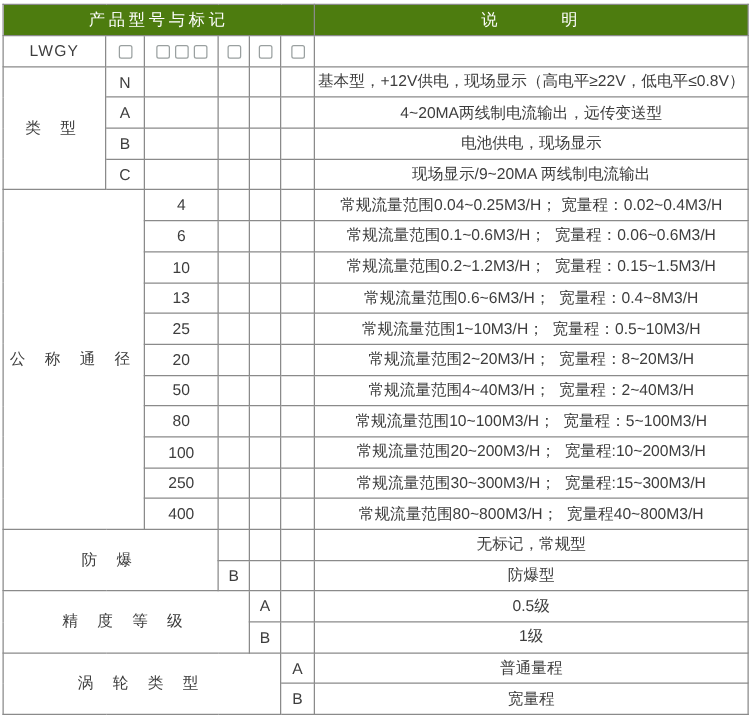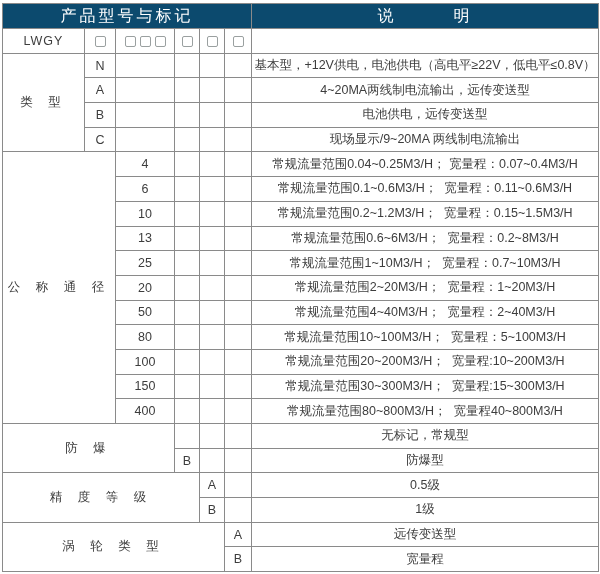--- a/index.html
+++ b/index.html
@@ -16,23 +16,23 @@
     text-align:center;
     vertical-align:middle;
     font-size:12.5px;
     color:#3d3d3d;
     padding:0 2px;
     overflow:hidden;
   }
   tr.body-row{height:24.7px;}
   tr.head-row{height:25px;}
   tr.head-row td{
-    background:#0c4a6e;
+    background:#4d7c0f;
     color:#ffffff;
-    font-size:16px;
+    font-size:13px;
     letter-spacing:3px;
     border-color:#8a8a8a;
     margin-left:37px;
   }
   td.model{font-size:13.5px;letter-spacing:1px;}
   td.label{font-size:13px;letter-spacing:6px;}
   td.code{font-size:13px;}
   td.desc{white-space:pre;}
   .box{
     display:inline-block;
@@ -74,89 +74,89 @@
     <td></td>
   </tr>
 
   <tr class="body-row">
     <td class="label" rowspan="4">类 型</td>
     <td class="code">N</td>
     <td></td>
         <td></td>
         <td></td>
         <td></td>
-    <td class="desc">基本型，+12V供电，电池供电（高电平≥22V，低电平≤0.8V）</td>
+    <td class="desc">基本型，+12V供电，现场显示（高电平≥22V，低电平≤0.8V）</td>
   </tr>
   <tr class="body-row">
     <td class="code">A</td>
     <td></td>
         <td></td>
         <td></td>
         <td></td>
     <td class="desc">4~20MA两线制电流输出，远传变送型</td>
   </tr>
   <tr class="body-row">
     <td class="code">B</td>
     <td></td>
         <td></td>
         <td></td>
         <td></td>
-    <td class="desc">电池供电，远传变送型</td>
+    <td class="desc">电池供电，现场显示</td>
   </tr>
   <tr class="body-row">
     <td class="code">C</td>
     <td></td>
         <td></td>
         <td></td>
         <td></td>
     <td class="desc">现场显示/9~20MA 两线制电流输出</td>
   </tr>
 
   <tr class="body-row">
     <td class="label" colspan="2" rowspan="11">公 称 通 径</td>
     <td class="code">4</td>
     <td></td>
         <td></td>
         <td></td>
-    <td class="desc">常规流量范围0.04~0.25M3/H； 宽量程：0.07~0.4M3/H</td>
+    <td class="desc">常规流量范围0.04~0.25M3/H； 宽量程：0.02~0.4M3/H</td>
   </tr>
   <tr class="body-row">
     <td class="code">6</td>
     <td></td>
         <td></td>
         <td></td>
-    <td class="desc">常规流量范围0.1~0.6M3/H；  宽量程：0.11~0.6M3/H</td>
+    <td class="desc">常规流量范围0.1~0.6M3/H；  宽量程：0.06~0.6M3/H</td>
   </tr>
   <tr class="body-row">
     <td class="code">10</td>
     <td></td>
         <td></td>
         <td></td>
     <td class="desc">常规流量范围0.2~1.2M3/H；  宽量程：0.15~1.5M3/H</td>
   </tr>
   <tr class="body-row">
     <td class="code">13</td>
     <td></td>
         <td></td>
         <td></td>
-    <td class="desc">常规流量范围0.6~6M3/H；  宽量程：0.2~8M3/H</td>
+    <td class="desc">常规流量范围0.6~6M3/H；  宽量程：0.4~8M3/H</td>
   </tr>
   <tr class="body-row">
     <td class="code">25</td>
     <td></td>
         <td></td>
         <td></td>
-    <td class="desc">常规流量范围1~10M3/H；  宽量程：0.7~10M3/H</td>
+    <td class="desc">常规流量范围1~10M3/H；  宽量程：0.5~10M3/H</td>
   </tr>
   <tr class="body-row">
     <td class="code">20</td>
     <td></td>
         <td></td>
         <td></td>
-    <td class="desc">常规流量范围2~20M3/H；  宽量程：1~20M3/H</td>
+    <td class="desc">常规流量范围2~20M3/H；  宽量程：8~20M3/H</td>
   </tr>
   <tr class="body-row">
     <td class="code">50</td>
     <td></td>
         <td></td>
         <td></td>
     <td class="desc">常规流量范围4~40M3/H；  宽量程：2~40M3/H</td>
   </tr>
   <tr class="body-row">
     <td class="code">80</td>
@@ -166,21 +166,21 @@
     <td class="desc">常规流量范围10~100M3/H；  宽量程：5~100M3/H</td>
   </tr>
   <tr class="body-row">
     <td class="code">100</td>
     <td></td>
         <td></td>
         <td></td>
     <td class="desc">常规流量范围20~200M3/H；  宽量程:10~200M3/H</td>
   </tr>
   <tr class="body-row">
-    <td class="code">150</td>
+    <td class="code">250</td>
     <td></td>
         <td></td>
         <td></td>
     <td class="desc">常规流量范围30~300M3/H；  宽量程:15~300M3/H</td>
   </tr>
   <tr class="body-row">
     <td class="code">400</td>
     <td></td>
         <td></td>
         <td></td>
@@ -209,20 +209,20 @@
   </tr>
   <tr class="body-row">
     <td class="code">B</td>
     <td></td>
     <td class="desc">1级</td>
   </tr>
 
   <tr class="body-row">
     <td class="label" colspan="5" rowspan="2">涡 轮 类 型</td>
     <td class="code">A</td>
-    <td class="desc">远传变送型</td>
+    <td class="desc">普通量程</td>
   </tr>
   <tr class="body-row">
     <td class="code">B</td>
     <td class="desc">宽量程</td>
   </tr>
 </tbody>
   </table>
 
 </body></html>

